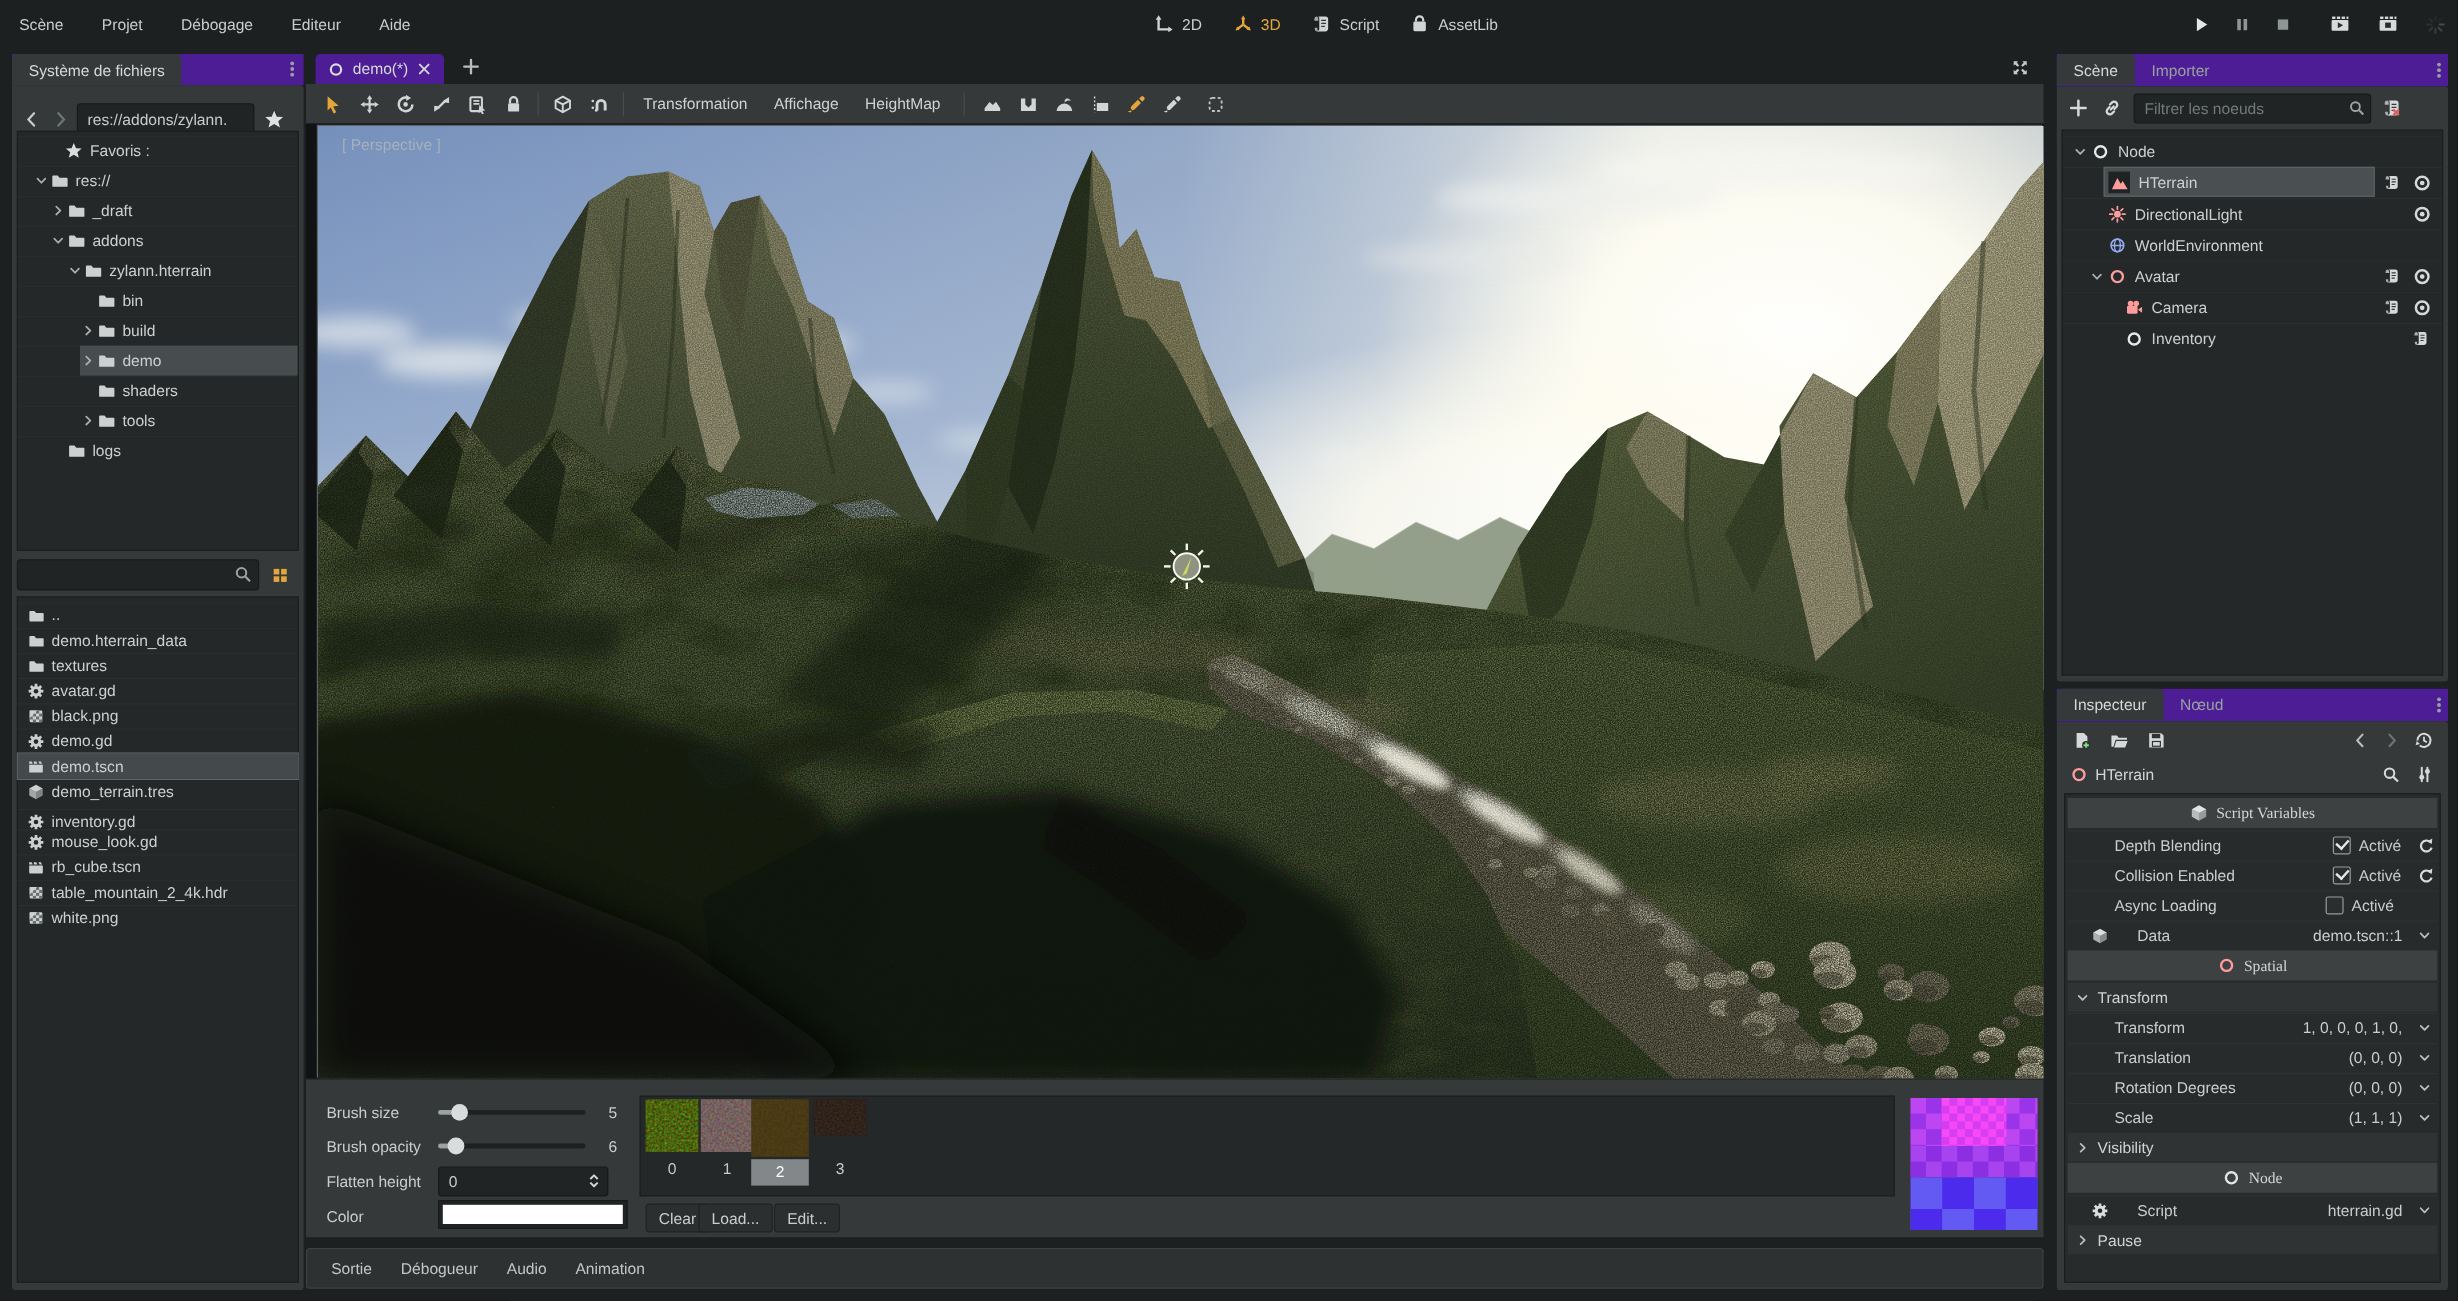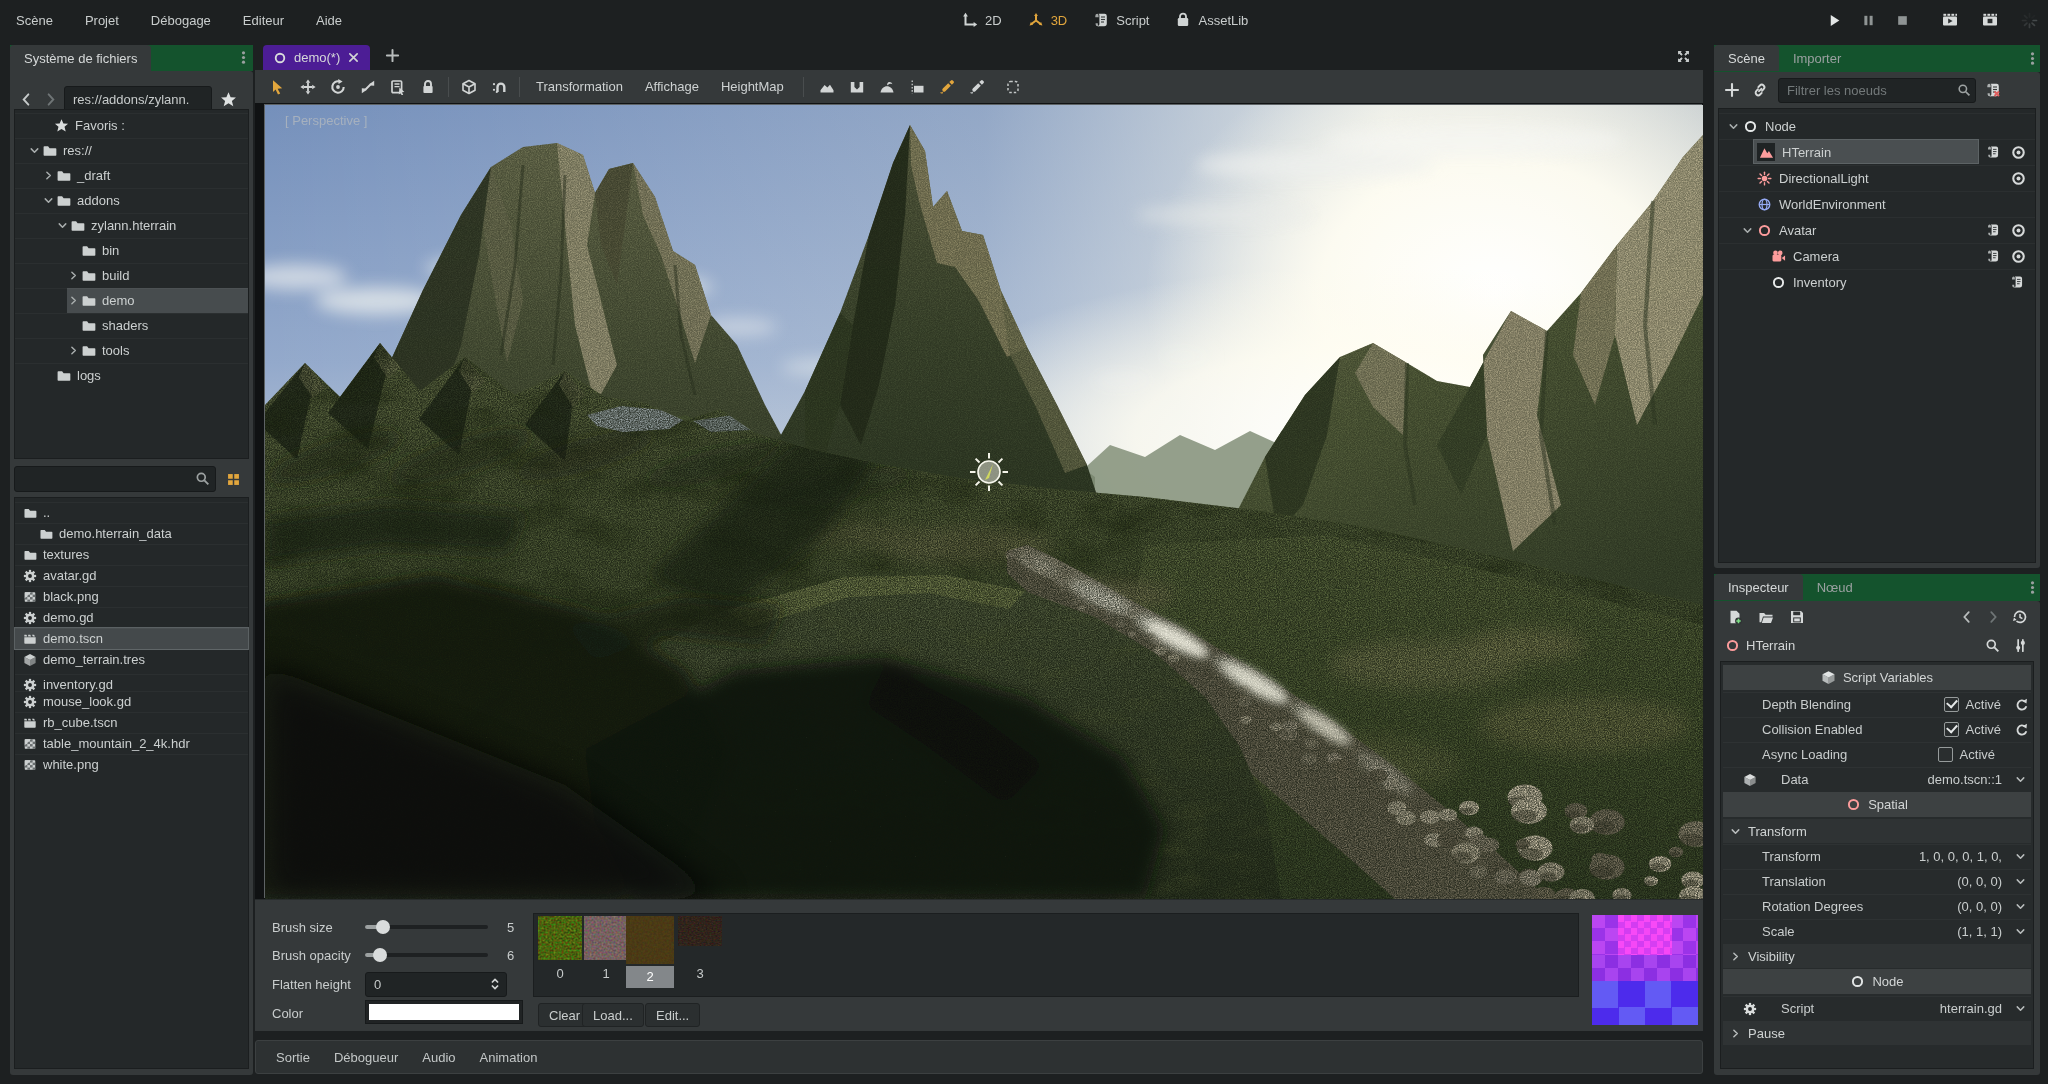--- a/index.html
+++ b/index.html
@@ -16,21 +16,21 @@
 #menubar{left:0;top:0;width:2048px;height:40px;background:#1d2021;display:flex;align-items:center;}
 .menu-item{padding:0 16px;height:40px;display:flex;align-items:center;color:#c9cdcd;}
 #workspace{position:absolute;left:952px;top:0;height:40px;display:flex;align-items:center;gap:6px;}
 .ws-btn{display:flex;align-items:center;gap:7px;padding:0 10px;height:28px;border-radius:3px;color:#c9cdcd;}
 .ws-btn.active{color:#e2a63d;}
 #playback{position:absolute;right:10px;top:0;height:40px;display:flex;align-items:center;}
 #playback .icbtn{width:34px;height:28px;}
 #playback .gap{width:14px;}
 
 
-.dock-tabbar{background:#14532d;}
+.dock-tabbar{background:#4c1d95;}
 .tab{height:26px;display:inline-flex;align-items:center;padding:0 14px;color:#9aa0a0;border-radius:4px 4px 0 0;}
 .tab.active{background:#35393a;color:#d6d9d9;}
 .well{background:#242829;border:1px solid #1b1e1f;}
 input{outline:none;}
 .tinput{background:#202425;border:1px solid #171a1b;border-radius:3px;color:#c7cbcb;
   font-family:"Liberation Sans",sans-serif;font-size:13px;padding:0 8px;}
 ::placeholder{color:#73797a;}
 
 
 #fs-dock{left:10px;top:45px;width:243px;height:1030px;}
@@ -70,21 +70,21 @@
 #bottom-bar .tab2{padding:0 12px;color:#c3c7c7;}
 
 
 #scene-dock{left:1714px;top:45px;width:326px;height:523px;}
 #insp-dock{left:1714px;top:574px;width:326px;height:501px;}
 .rtabbar{position:absolute;left:0;top:0;width:100%;height:27px;}
 .rpanel{position:absolute;left:0;top:27px;width:100%;background:#35393a;border-radius:0 3px 3px 3px;}
 .toolrow{display:flex;align-items:center;}
 .prop-label{color:#c9cdcd;margin-left:19px;}
 .prop-val{color:#c9cdcd;}
-.cat{background:#3d4142;display:flex;align-items:center;justify-content:center;gap:7px;color:#d3d6d6;}
+.cat{background:#3d4142;display:flex;align-items:center;justify-content:center;gap:7px;color:#d3d6d6;font-family:Liberation Serif, serif;}
 .sect{background:#2f3334;display:flex;align-items:center;gap:6px;color:#cfd3d3;}
 .checkbox{width:15px;height:15px;border:1px solid #969b9b;border-radius:2px;background:#2a2e2f;position:relative;display:inline-block;}
 .checkbox.checked:after{content:"";position:absolute;left:2px;top:1px;width:8px;height:5px;border-left:2px solid #e6e9e9;border-bottom:2px solid #e6e9e9;transform:rotate(-48deg);}
 .noderow{position:absolute;left:0;width:100%;display:flex;align-items:center;color:#ccd0d0;}
 .nodehl{position:absolute !important;left:34px;right:56px;top:0;bottom:1px;background:#4a4f51;border:1px solid #5d6365;}
 .noderow>*{position:relative;}
 .nlabel{margin-left:7px;white-space:nowrap;}
 
 
 #prev{position:absolute;left:1337px;top:15px;width:106px;height:110px;}
@@ -424,21 +424,21 @@
         </div>
         <div class="well" style="position:absolute;left:4px;top:426px;width:235px;height:572px">
           <div class="treerow rowline" style="top:4px;height:21px;padding-left:8px">
             <span class="ic">
               <svg width="14" height="14" viewBox="0 0 16 16">
                 <path d="M1.5 3.5h5l1.6 2h6.4a.8.8 0 0 1 .8.8v6.4a.8.8 0 0 1-.8.8h-12a.8.8 0 0 1-.8-.8V4.3a.8.8 0 0 1 .8-.8z" fill="#ccd0d0"></path>
               </svg>
             </span>
             <span class="lbl">..</span>
           </div>
-          <div class="treerow rowline" style="top:25px;height:21px;padding-left:24px">
+          <div class="treerow rowline" style="top:25px;height:21px;padding-left:8px">
             <span class="ic">
               <svg width="14" height="14" viewBox="0 0 16 16">
                 <path d="M1.5 3.5h5l1.6 2h6.4a.8.8 0 0 1 .8.8v6.4a.8.8 0 0 1-.8.8h-12a.8.8 0 0 1-.8-.8V4.3a.8.8 0 0 1 .8-.8z" fill="#ccd0d0"></path>
               </svg>
             </span>
             <span class="lbl">demo.hterrain_data</span>
           </div>
           <div class="treerow rowline" style="top:46px;height:21px;padding-left:8px">
             <span class="ic">
               <svg width="14" height="14" viewBox="0 0 16 16">

